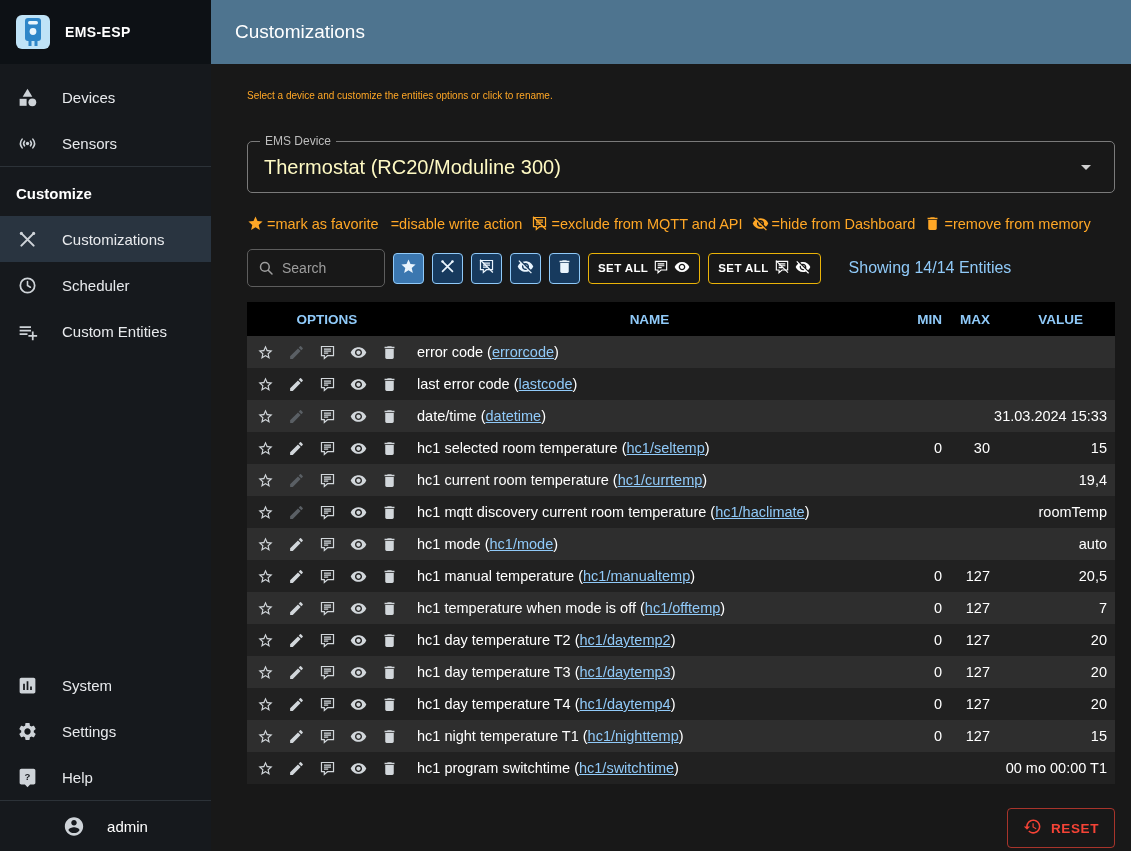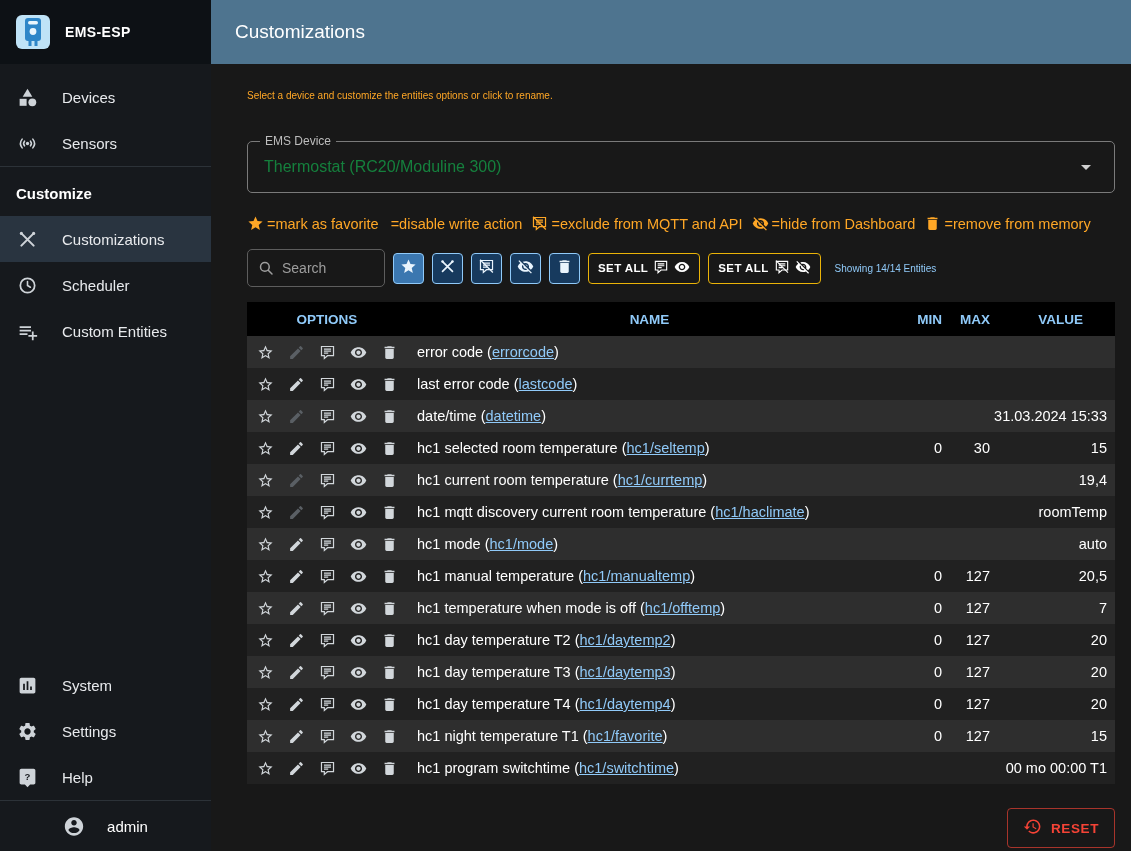--- a/index.html
+++ b/index.html
@@ -25,21 +25,21 @@
 
   
   .main { flex:1; display:flex; flex-direction:column; }
   .appbar { height:64px; background:#4e748f; color:#ffffff; display:flex; align-items:center; padding:0 24px; font-size:19px; flex-shrink:0; }
   .content { flex:1; background:#181818; padding:26px 16px 18px 36px; overflow:hidden; }
 
   .hint { color:#ffa726; font-size:10px; margin-bottom:40px; }
 
   .select-field { position:relative; border:1px solid #7a7a7a; border-radius:5px; height:52px; display:flex; align-items:center; padding:0 16px; margin-bottom:22px; cursor:pointer; }
   .select-label { position:absolute; top:-8px; left:12px; background:#181818; padding:0 5px; font-size:12px; color:#bdbdbd; }
-  .select-value { color:#15803d; font-size:16px;text-align:center; }
+  .select-value { color:#fef9c3; font-size:20px;text-align:center; }
   .caret { margin-left:auto; color:#d0d0d0; display:flex; }
   .caret svg { width:24px; height:24px; }
 
   .legend { color:#ffa726; font-size:14.5px; display:flex; align-items:center; margin-bottom:17px; white-space:nowrap; }
   .legend-item { display:inline-flex; align-items:center; gap:3px; margin-right:9px; }
   .licon { display:inline-flex; }
   .licon svg { width:17px; height:17px; }
 
   .toolbar { display:flex; align-items:center; gap:8px; margin-bottom:15px; }
   .search { width:138px; height:38px; border:1px solid #5d5d5d; border-radius:5px; display:flex; align-items:center; padding:0 9px; gap:7px; color:#9e9e9e; }
@@ -47,21 +47,21 @@
   .search svg { width:18px; height:18px; }
   .search input { background:transparent; border:none; outline:none; color:#ffffff; width:92px; font-size:14px; font-family:"Liberation Sans", sans-serif; }
   .search input::placeholder { color:#9e9e9e; }
 
   .tgl { width:31px; height:31px; border-radius:4px; border:1px solid #90caf9; background:#173a5e; color:#e9f4fd; display:flex; align-items:center; justify-content:center; cursor:pointer; }
   .tgl svg { width:17px; height:17px; }
   .tgl.on { background:#3b77b0; }
 
   .setall { height:31px; border:1px solid #eab308; border-radius:4px; background:transparent; color:#ffffff; font-size:11.5px; font-weight:bold; letter-spacing:.4px; display:flex; align-items:center; gap:5px; padding:0 9px; cursor:pointer; font-family:"Liberation Sans", sans-serif; }
   .setall svg { width:16px; height:16px; }
-  .showing { color:#90caf9; font-size:10px; margin-left:6px; }
+  .showing { color:#90caf9; font-size:16px; margin-left:20px; }
 
   .table { width:100%; }
   .thead { display:flex; background:#000000; color:#90caf9; font-weight:bold; font-size:13.5px; height:34px; align-items:center; }
   .cell.opts { width:160px; flex-shrink:0; text-align:center; }
   .cell.name { flex:1; padding:0 10px; min-width:0; white-space:nowrap; overflow:hidden; }
   .th-name { text-align:center; }
   .cell.min { width:50px; flex-shrink:0; text-align:right; }
   .cell.max { width:48px; flex-shrink:0; text-align:right; }
   .cell.value { width:125px; flex-shrink:0; text-align:right; padding-right:8px; }
   .thead .cell.value { padding-right:32px; }
@@ -830,21 +830,21 @@
                     <path fill="currentColor" d="M12 4.5C7 4.5 2.73 7.61 1 12c1.73 4.39 6 7.5 11 7.5s9.27-3.11 11-7.5c-1.73-4.39-6-7.5-11-7.5zM12 17c-2.76 0-5-2.24-5-5s2.24-5 5-5 5 2.24 5 5-2.24 5-5 5zm0-8c-1.66 0-3 1.34-3 3s1.34 3 3 3 3-1.34 3-3-1.34-3-3-3z"></path>
                   </svg>
                 </span>
       <span class="ricon">
                   <svg viewBox="0 0 24 24">
                     <path fill="currentColor" d="M6 19c0 1.1.9 2 2 2h8c1.1 0 2-.9 2-2V7H6v12zM19 4h-3.5l-1-1h-5l-1 1H5v2h14V4z"></path>
                   </svg>
                 </span>
     </div>
     <div class="cell name">
-      <span class="npre">hc1 night temperature T1 (</span><a class="nlink">hc1/favorite</a><span class="npost">)</span>
+      <span class="npre">hc1 night temperature T1 (</span><a class="nlink">hc1/nighttemp</a><span class="npost">)</span>
     </div>
     <div class="cell min">0</div>
     <div class="cell max">127</div>
     <div class="cell value">15</div>
   </div>
 
   <div class="trow">
     <div class="cell opts">
       <span class="ricon">
                   <svg viewBox="0 0 24 24">

